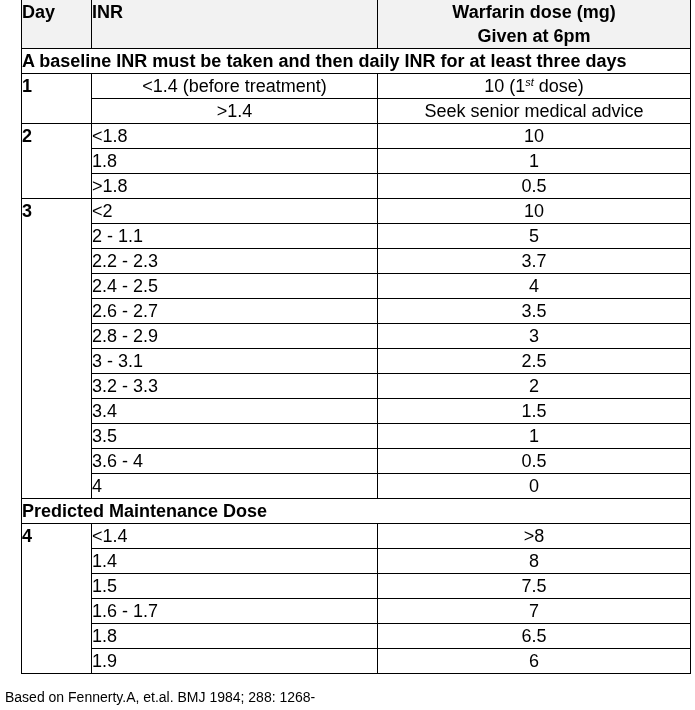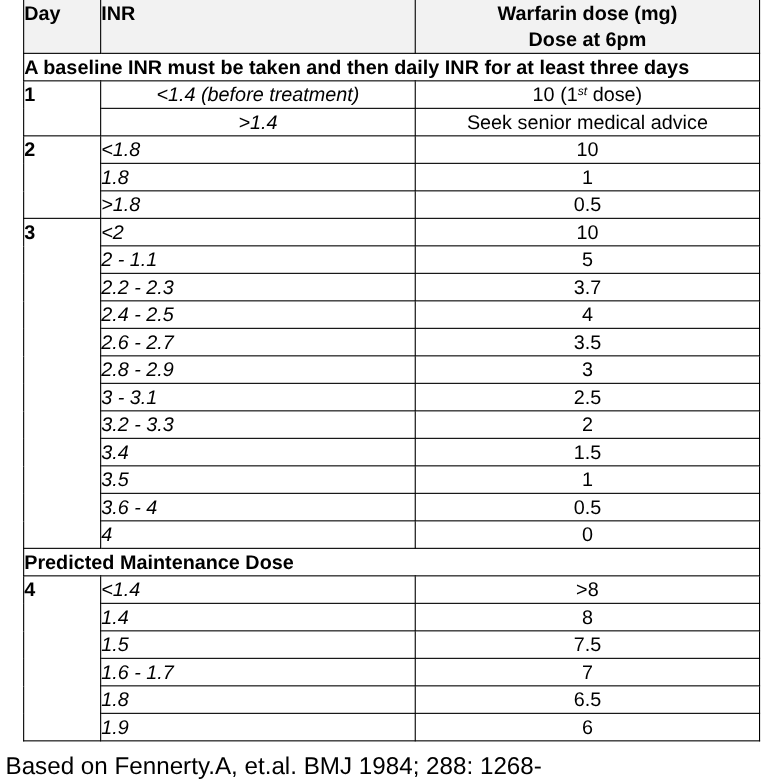--- a/index.html
+++ b/index.html
@@ -11,42 +11,42 @@
                 line-height: 24px; height: 24px; vertical-align: top; }
     col.c-day { width: 70px; }
     col.c-inr { width: 286px; }
     col.c-dose { width: 313px; }
     tr.head th { background: #f2f2f2; font-weight: bold; height: 48px; }
     th.h-day { text-align: left; vertical-align: middle; padding-left: 10px; margin-left: 12px; }
     th.h-inr { text-align: left; vertical-align: middle; padding-left: 76px; }
     th.h-dose { text-align: center; line-height: 22px; padding-top: 1px; padding-left: 20px; }
     td.banner { font-weight: bold; padding-left: 9px; }
     td.day { font-weight: bold; padding-left: 10px; }
-    td.inrval { padding-left: 77px; font-style: italic; }
+    td.inrval { padding-left: 77px; }
     td.inrval.centered { padding-left: 0; text-align: center; }
     td.dose { text-align: center; }
     sup { font-size: 11px; line-height: 0; vertical-align: 6px; font-style: italic; }
-    .footer { position: absolute; left: 5px; top: 686px; font-size: 22px; line-height: 22px; }
+    .footer { position: absolute; left: 5px; top: 686px; font-size: 14px; line-height: 22px; }
   </style>
 </head>
 <body>
 
 <table class="inr">
   <colgroup>
       <col class="c-day">
       <col class="c-inr">
       <col class="c-dose">
     </colgroup>
   <tbody>
       <tr class="head">
     <th class="h-day">Day</th>
     <th class="h-inr">INR</th>
     <th class="h-dose">
       <div>Warfarin dose (mg)</div>
-      <div>Dose  at 6pm</div>
+      <div>Given  at 6pm</div>
     </th>
   </tr>
   <tr>
     <td colspan="3" class="banner">A baseline INR must be taken and then daily INR for at least three days</td>
   </tr>
 
   <tr>
     <td rowspan="2" class="day">1</td>
     <td class="inrval centered">&lt;1.4 (before treatment)</td>
     <td class="dose"><span>10 (1</span><sup>st</sup><span> dose)</span></td>

